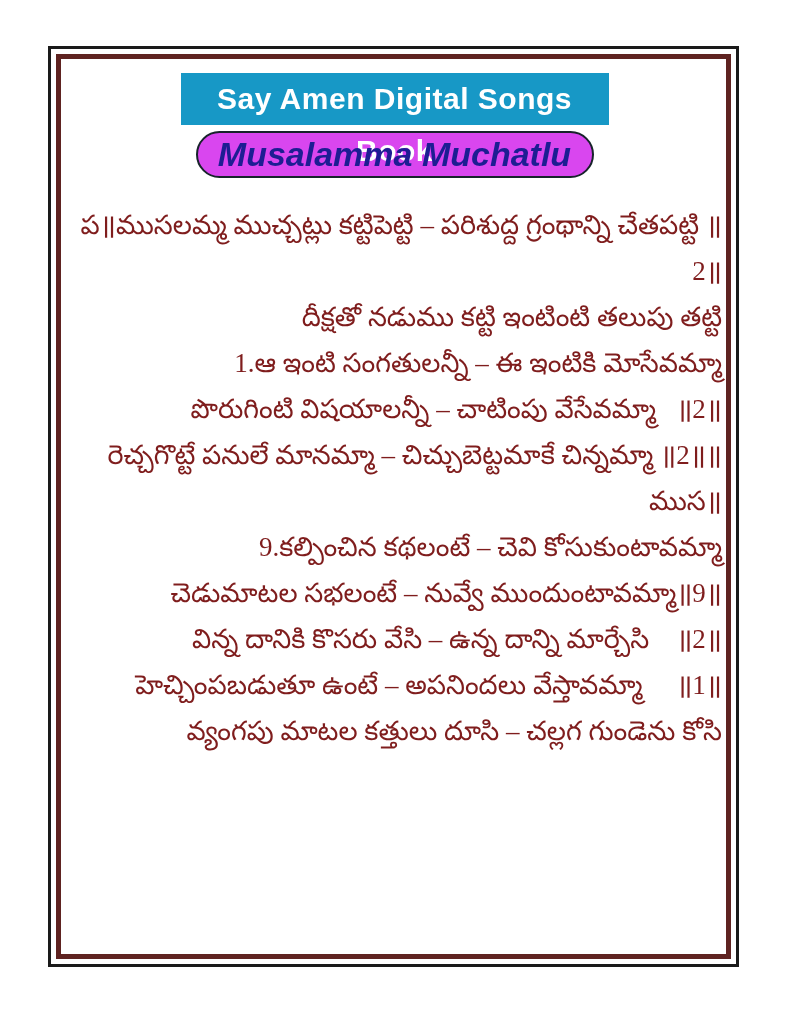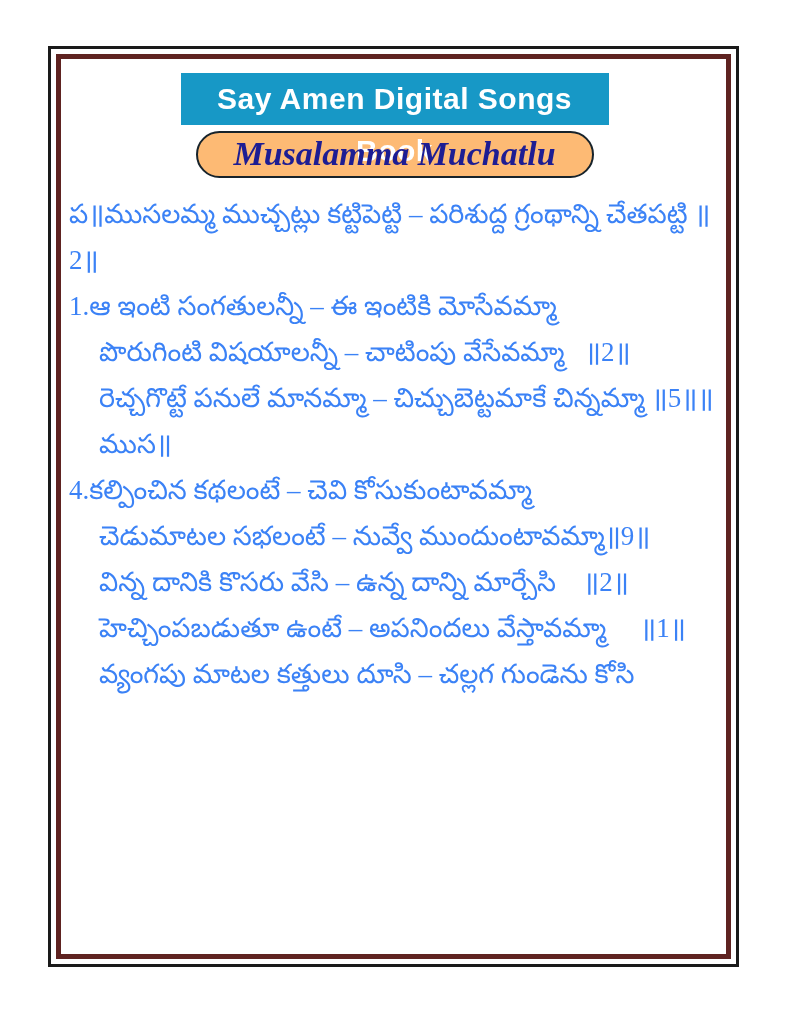--- a/index.html
+++ b/index.html
@@ -44,36 +44,37 @@
     font-weight: bold;
     font-size: 30px;
     line-height: 52px;
     text-align: center;
     letter-spacing: 0.5px;
   }
   .title-pill {
     width: 398px;
     height: 47px;
     margin: 6px auto 0 auto;
-    background: #fdba74;
+    background: #d946ef;
     border: 2px solid #17232b;
     border-radius: 24px;
     box-sizing: border-box;
     text-align: center;
     line-height: 42px;
-    font-family: Liberation Serif, serif;
+    font-family: Liberation Sans, sans-serif;
     font-style: italic;
     font-weight: bold;
     font-size: 34px;
     color: #1d1d93;
   }
   .lyrics {
-    margin-top: 13px;
+    margin-top: 24px;
     padding-left: 2px;
-    color: #3b82f6;
+    color: #7f1d1d;
+    text-align: right;
   }
   .line {
     font-size: 27px;
     line-height: 46px;
     white-space: pre-wrap;
     font-family: "Liberation Serif", serif;
   }
   .line.indent {
     padding-left: 30px;
   }
@@ -84,26 +85,27 @@
 <div class="page">
   <div class="frame">
     <div class="frame-inner">
 
       <div class="banner">Say Amen Digital Songs Book</div>
 
       <div class="title-pill">Musalamma Muchatlu</div>
 
       <div class="lyrics">
         <div class="line">ప॥ముసలమ్మ ముచ్చట్లు కట్టిపెట్టి – పరిశుద్ద గ్రంథాన్ని చేతపట్టి ॥2॥</div>
+        <div class="line indent">దీక్షతో నడుము కట్టి ఇంటింటి తలుపు తట్టి</div>
 
         <div class="line">1.ఆ ఇంటి సంగతులన్నీ – ఈ ఇంటికి మోసేవమ్మా</div>
         <div class="line indent">పొరుగింటి విషయాలన్నీ – చాటింపు వేసేవమ్మా   ॥2॥</div>
-        <div class="line indent">రెచ్చగొట్టే పనులే మానమ్మా – చిచ్చుబెట్టమాకే చిన్నమ్మా ॥5॥॥ముస॥</div>
+        <div class="line indent">రెచ్చగొట్టే పనులే మానమ్మా – చిచ్చుబెట్టమాకే చిన్నమ్మా ॥2॥॥ముస॥</div>
 
-        <div class="line">4.కల్పించిన కథలంటే – చెవి కోసుకుంటావమ్మా</div>
+        <div class="line">9.కల్పించిన కథలంటే – చెవి కోసుకుంటావమ్మా</div>
         <div class="line indent">చెడుమాటల సభలంటే – నువ్వే ముందుంటావమ్మా॥9॥</div>
         <div class="line indent">విన్న దానికి కొసరు వేసి – ఉన్న దాన్ని మార్చేసి    ॥2॥</div>
 
         <div class="line indent">హెచ్చింపబడుతూ ఉంటే – అపనిందలు వేస్తావమ్మా     ॥1॥</div>
         <div class="line indent">వ్యంగపు మాటల కత్తులు దూసి – చల్లగ గుండెను కోసి</div>
 
       </div>
 
     </div>
   </div>

